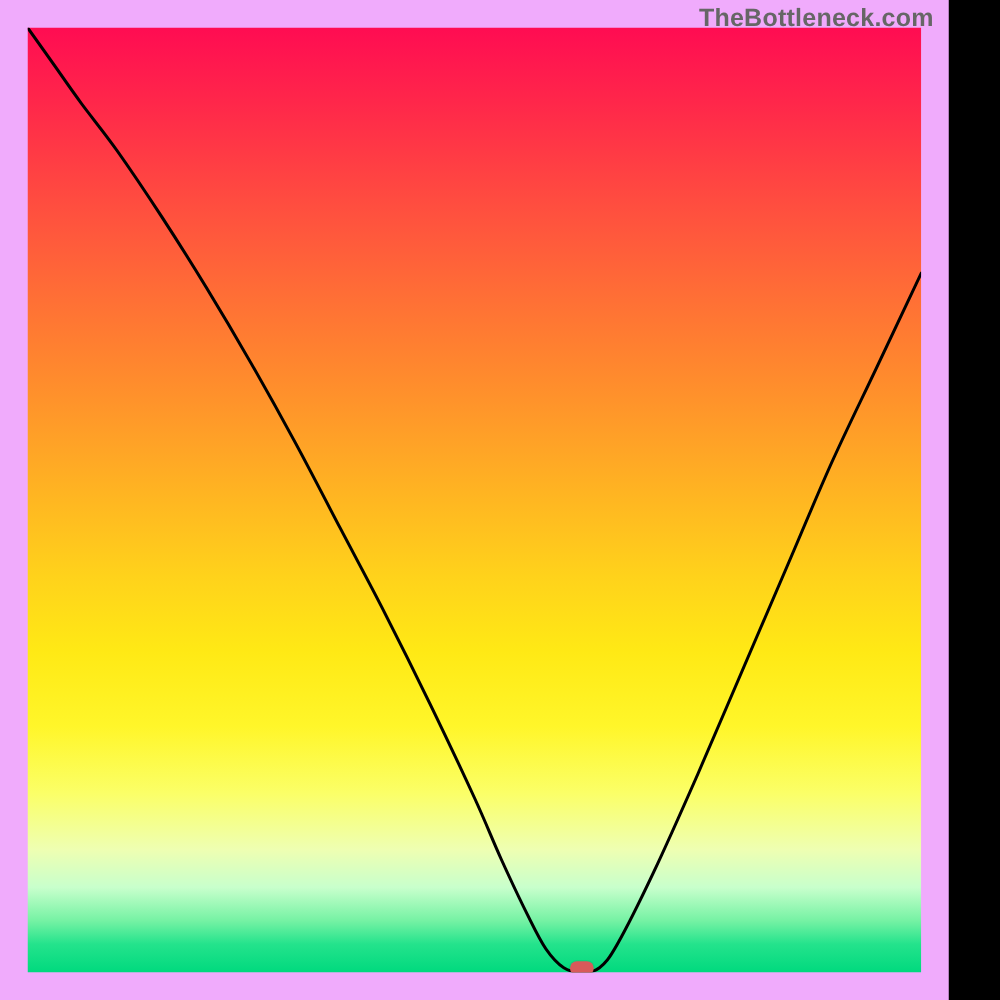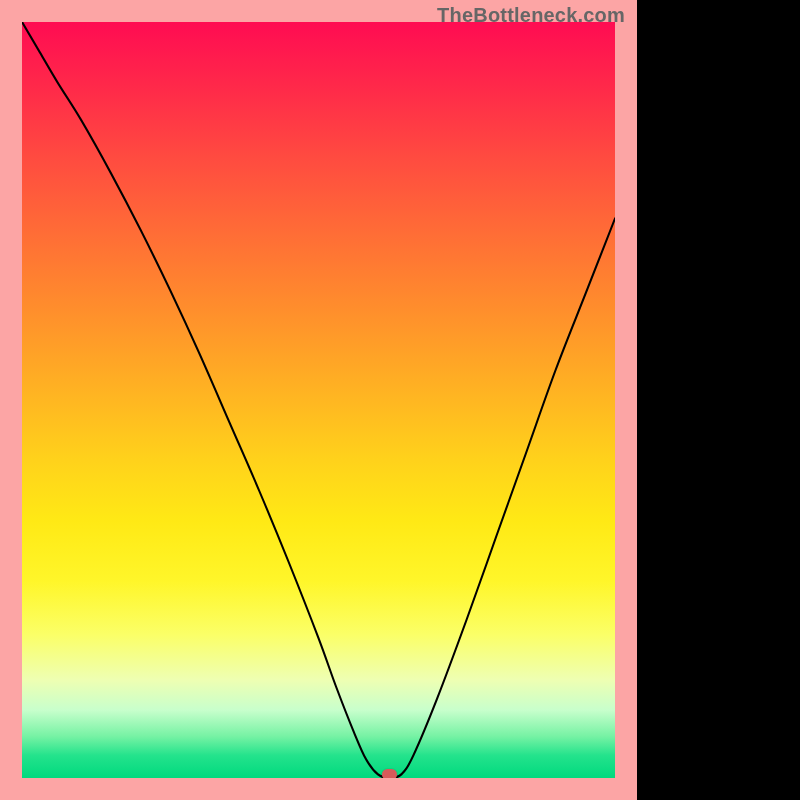--- a/index.html
+++ b/index.html
@@ -6,23 +6,23 @@
     margin: 0;
     padding: 0;
     width: 800px;
     height: 800px;
     background: #000;
     overflow: hidden;
     font-family: Arial, Helvetica, sans-serif;
   }
   .frame {
     position: relative;
-    width: 637px;
+    width: 759px;
     height: 800px;
-    background: #fca5a5;
+    background: #f0abfc;
   }
   .watermark {
     position: absolute;
     top: 4px;
     right: 12px;
     color: #666;
     font-size: 20px;
     font-weight: 600;
     letter-spacing: 0.2px;
     z-index: 50;

